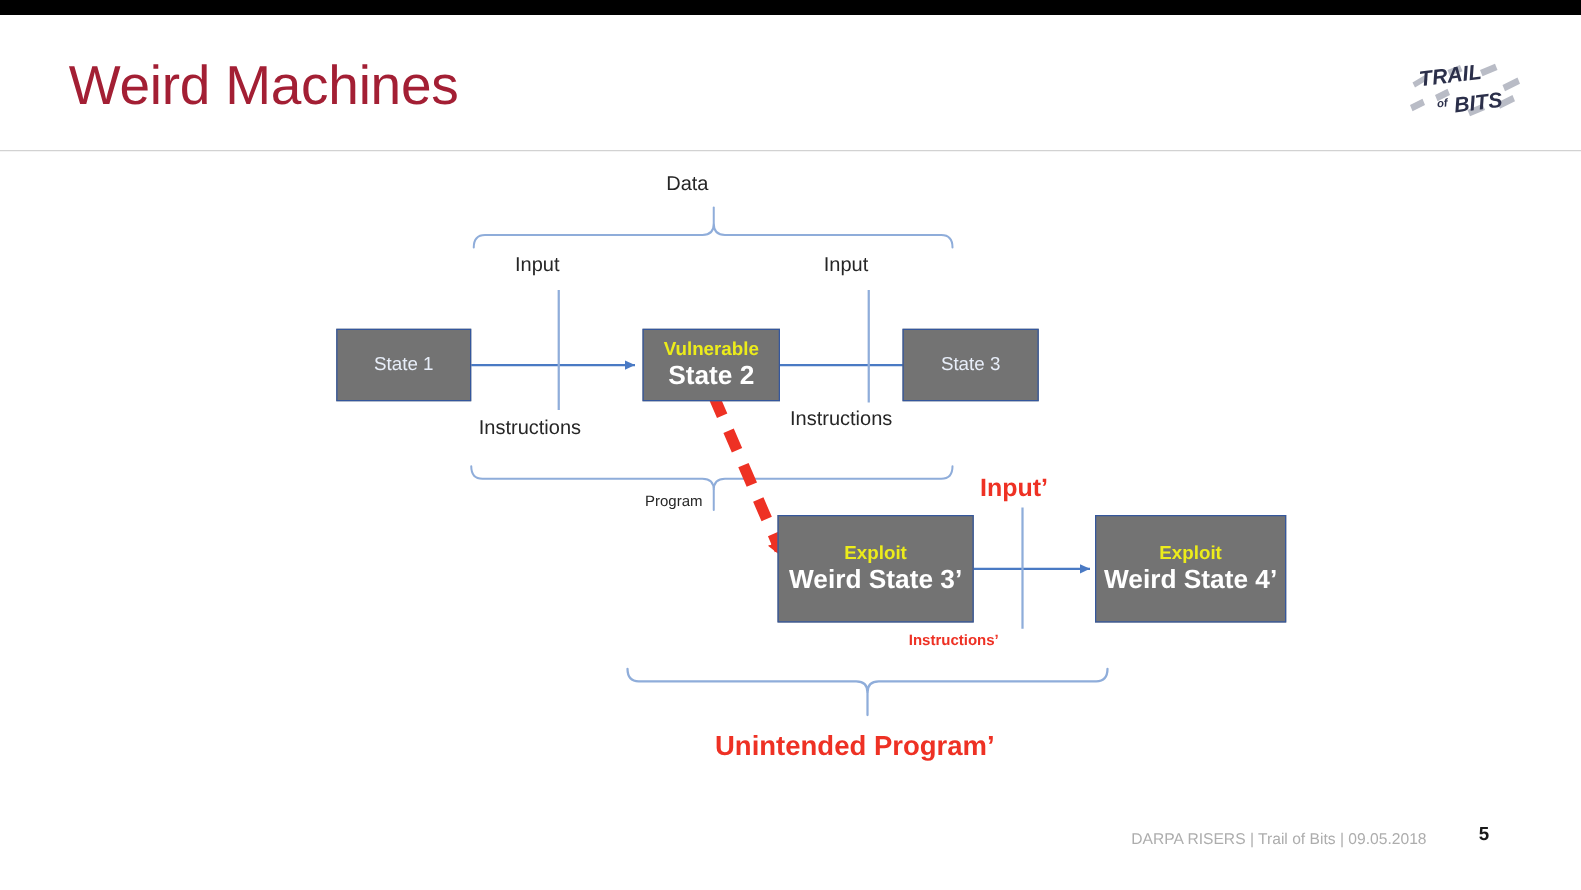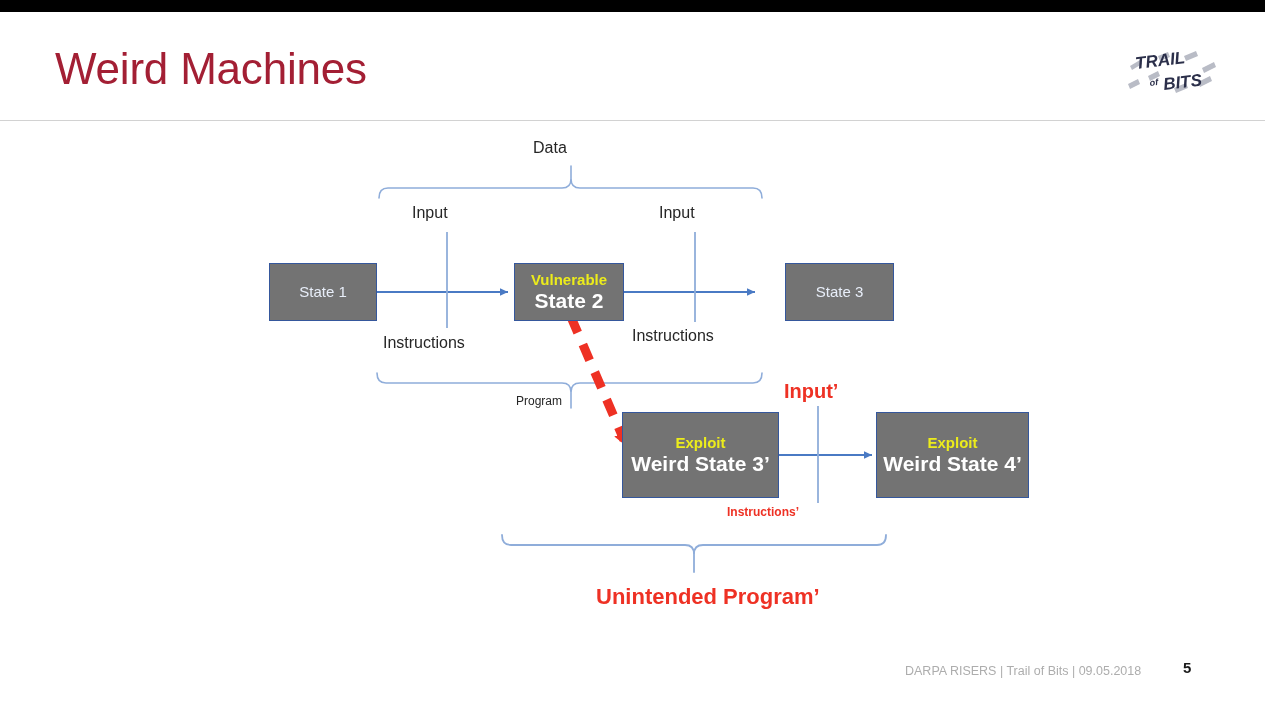--- a/index.html
+++ b/index.html
@@ -92,21 +92,21 @@
     line-height: 1.12;
   }
   .node.plain .line2 {
     font-size: 15px;
     font-weight: normal;
     color: #e8eef9;
   }
   
   #node-state1 { left: 269px; top: 143px; width: 108px; height: 58px; }
   #node-state2 { left: 514px; top: 143px; width: 110px; height: 58px; }
-  #node-state3 { left: 785px; top: 143px; width: 109px; height: 58px; }
+  #node-state3 { left: 722px; top: 143px; width: 109px; height: 58px; }
   #node-weird3 { left: 622px; top: 292px; width: 157px; height: 86px; }
   #node-weird4 { left: 876px; top: 292px; width: 153px; height: 86px; }
 
   
   .lbl {
     position: absolute;
     white-space: nowrap;
     color: #2b2b2b;
   }
   .lbl.black { color: #262626; font-size: 16px; }
@@ -115,21 +115,21 @@
     font-weight: bold;
   }
   #lbl-data      { left: 533px; top: 19px;  font-size: 16px; }
   #lbl-input-1   { left: 412px; top: 84px;  font-size: 16px; }
   #lbl-input-2   { left: 659px; top: 84px;  font-size: 16px; }
   #lbl-instr-1   { left: 383px; top: 214px; font-size: 16px; }
   #lbl-instr-2   { left: 632px; top: 207px; font-size: 16px; }
   #lbl-program   { left: 516px; top: 274px; font-size: 12px; }
   #lbl-input-p   { left: 784px; top: 260px; font-size: 20px; }
   #lbl-instr-p   { left: 727px; top: 385px; font-size: 12px; }
-  #lbl-unintended{ left: 572px; top: 464px; font-size: 22px; margin-left: 24px; }
+  #lbl-unintended{ left: 572px; top: 464px; font-size: 22px; }
 
   svg.overlay {
     position: absolute;
     left: 0; top: 0;
     width: 1265px;
     height: 530px;
     overflow: visible;
   }
 </style>
 </head>

